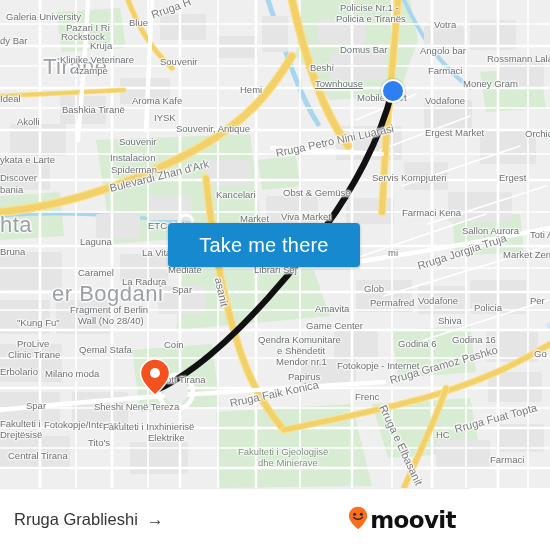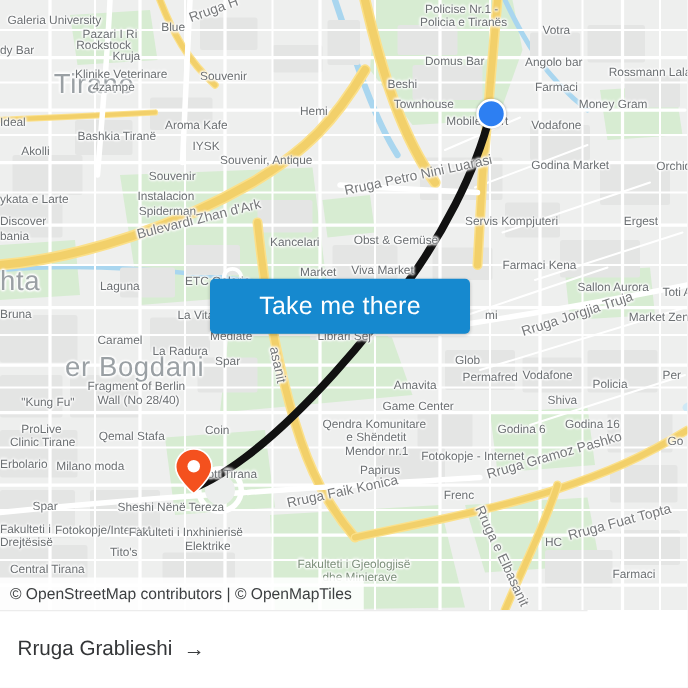--- a/index.html
+++ b/index.html
@@ -60,21 +60,21 @@
   #dest-pin {
     position: absolute;
     left: 138px; top: 358px;
     width: 34px; height: 38px;
   }
 
   
   #take-me-there {
     position: absolute;
     left: 168px; top: 223px;
-    width: 208px; height: 44px;
+    width: 192px; height: 44px;
     background: #1689cf;
     color: #ffffff;
     border: none;
     border-radius: 4px;
     font-family: "Liberation Sans", sans-serif;
     font-size: 20px;
     letter-spacing: .2px;
     cursor: pointer;
     box-shadow: 0 1px 3px rgba(0,0,0,.25);
     display: flex;
@@ -333,30 +333,30 @@
         <div class="maplabel " style="left: 340px; top: 45px;">Domus Bar</div>
         <div class="maplabel " style="left: 420px; top: 46px;">Angolo bar</div>
         <div class="maplabel " style="left: 487px; top: 54px;">Rossmann Lala</div>
         <div class="maplabel city" style="left: 43px; top: 55px;">Tiranë</div>
         <div class="maplabel " style="left: 60px; top: 55px;">Klinike Veterinare</div>
         <div class="maplabel " style="left: 74px; top: 66px;">4zampe</div>
         <div class="maplabel " style="left: 310px; top: 63px;">Beshi</div>
         <div class="maplabel " style="left: 428px; top: 66px;">Farmaci</div>
         <div class="maplabel " style="left: 160px; top: 57px;">Souvenir</div>
         <div class="maplabel " style="left: 463px; top: 79px;">Money Gram</div>
-        <div class="maplabel " style="left: 315px; top: 79px;">Townhouse</div>
+        <div class="maplabel " style="left: 315px; top: 79px; text-decoration: underline;">Townhouse</div>
         <div class="maplabel " style="left: 240px; top: 85px;">Hemi</div>
         <div class="maplabel " style="left: 132px; top: 96px;">Aroma Kafe</div>
         <div class="maplabel " style="left: 0px; top: 94px;">Ideal</div>
         <div class="maplabel " style="left: 357px; top: 93px;">Mobile Mart</div>
         <div class="maplabel " style="left: 425px; top: 96px;">Vodafone</div>
         <div class="maplabel " style="left: 62px; top: 105px;">Bashkia Tiranë</div>
         <div class="maplabel " style="left: 154px; top: 113px;">IYSK</div>
         <div class="maplabel " style="left: 17px; top: 117px;">Akolli</div>
-        <div class="maplabel " style="left: 425px; top: 128px;">Godina Market</div>
+        <div class="maplabel " style="left: 425px; top: 128px;">Ergest Market</div>
         <div class="maplabel " style="left: 525px; top: 129px;">Orchid</div>
         <div class="maplabel " style="left: 119px; top: 137px;">Souvenir</div>
         <div class="maplabel " style="left: 176px; top: 124px;">Souvenir, Antique</div>
         <div class="maplabel " style="left: 0px; top: 155px;">ykata e Larte</div>
         <div class="maplabel " style="left: 110px; top: 153px;">Instalacion</div>
         <div class="maplabel " style="left: 111px; top: 165px;">Spiderman</div>
         <div class="maplabel " style="left: 0px; top: 173px;">Discover</div>
         <div class="maplabel " style="left: 0px; top: 185px;">bania</div>
         <div class="maplabel road" style="left: 276px; top: 148px; transform: rotate(-12deg); transform-origin: left center;">Rruga Petro Nini Luarasi</div>
         <div class="maplabel " style="left: 372px; top: 173px;">Servis Kompjuteri</div>
@@ -365,21 +365,21 @@
         <div class="maplabel " style="left: 216px; top: 190px;">Kancelari</div>
         <div class="maplabel " style="left: 283px; top: 188px;">Obst &amp; Gemüse</div>
         <div class="maplabel city" style="left: 0px; top: 213px;">hta</div>
         <div class="maplabel " style="left: 240px; top: 214px;">Market</div>
         <div class="maplabel " style="left: 281px; top: 212px;">Viva Market</div>
         <div class="maplabel " style="left: 402px; top: 208px;">Farmaci Kena</div>
         <div class="maplabel " style="left: 148px; top: 221px;">ETC Galeria</div>
         <div class="maplabel " style="left: 462px; top: 226px;">Sallon Aurora</div>
         <div class="maplabel " style="left: 530px; top: 230px;">Toti A</div>
         <div class="maplabel " style="left: 0px; top: 247px;">Bruna</div>
-        <div class="maplabel " style="left: 80px; top: 225px;">Laguna</div>
+        <div class="maplabel " style="left: 80px; top: 237px;">Laguna</div>
         <div class="maplabel " style="left: 142px; top: 248px;">La Vita</div>
         <div class="maplabel " style="left: 487px; top: 250px; padding-left: 16px;">Market Zenaj</div>
         <div class="maplabel " style="left: 78px; top: 268px;">Caramel</div>
         <div class="maplabel " style="left: 388px; top: 248px;">mi</div>
         <div class="maplabel city" style="left: 16px; top: 282px; padding-left: 36px;">er Bogdani</div>
         <div class="maplabel " style="left: 122px; top: 277px;">La Radura</div>
         <div class="maplabel road" style="left: 418px; top: 261px; transform: rotate(-18deg); transform-origin: left center;">Rruga Jorgjia Truja</div>
         <div class="maplabel " style="left: 172px; top: 285px;">Spar</div>
         <div class="maplabel " style="left: 364px; top: 284px;">Glob</div>
         <div class="maplabel " style="left: 370px; top: 298px;">Permafred</div>
@@ -434,28 +434,36 @@
 
     <div id="origin-dot"></div>
 
     <div id="dest-pin">
       <svg width="34" height="38" viewBox="0 0 34 38">
         <path d="M17 1 C9 1 2.5 7.5 2.5 15.5 C2.5 25 17 37 17 37 C17 37 31.5 25 31.5 15.5 C31.5 7.5 25 1 17 1 Z" fill="#f4511e" stroke="#ffffff" stroke-width="1.4"></path>
         <circle cx="17" cy="15" r="5" fill="#ffffff"></circle>
       </svg>
     </div>
 
-    <div id="attribution">
-      <span>© OpenStreetMap contributors | © OpenMapTiles</span>
-    </div>
 
     <button id="take-me-there" type="button">
       <span>Take me there</span>
     </button>
   </div>
 
   <div id="footer">
     <div id="route-summary">
       <span class="stop-name">Rruga Grablieshi</span>
       <span id="route-arrow">→</span>
     </div>
+    <div id="moovit-logo">
+      <span>
+        <svg width="20" height="24" viewBox="0 0 20 24">
+          <path d="M10 0.8 C4.9 0.8 0.8 4.9 0.8 10 C0.8 16 10 23.3 10 23.3 C10 23.3 19.2 16 19.2 10 C19.2 4.9 15.1 0.8 10 0.8 Z" fill="#ff6d1f"></path>
+          <circle cx="6.6" cy="8.2" r="1.5" fill="#2b2b2b"></circle>
+          <circle cx="13.4" cy="8.2" r="1.5" fill="#2b2b2b"></circle>
+          <path d="M5.8 11.4 C7.4 14 12.6 14 14.2 11.4" fill="none" stroke="#2b2b2b" stroke-width="1.5" stroke-linecap="round"></path>
+        </svg>
+      </span>
+      <span id="moovit-word">moovit</span>
+    </div>
   </div>
 </div>
 
 </body></html>

